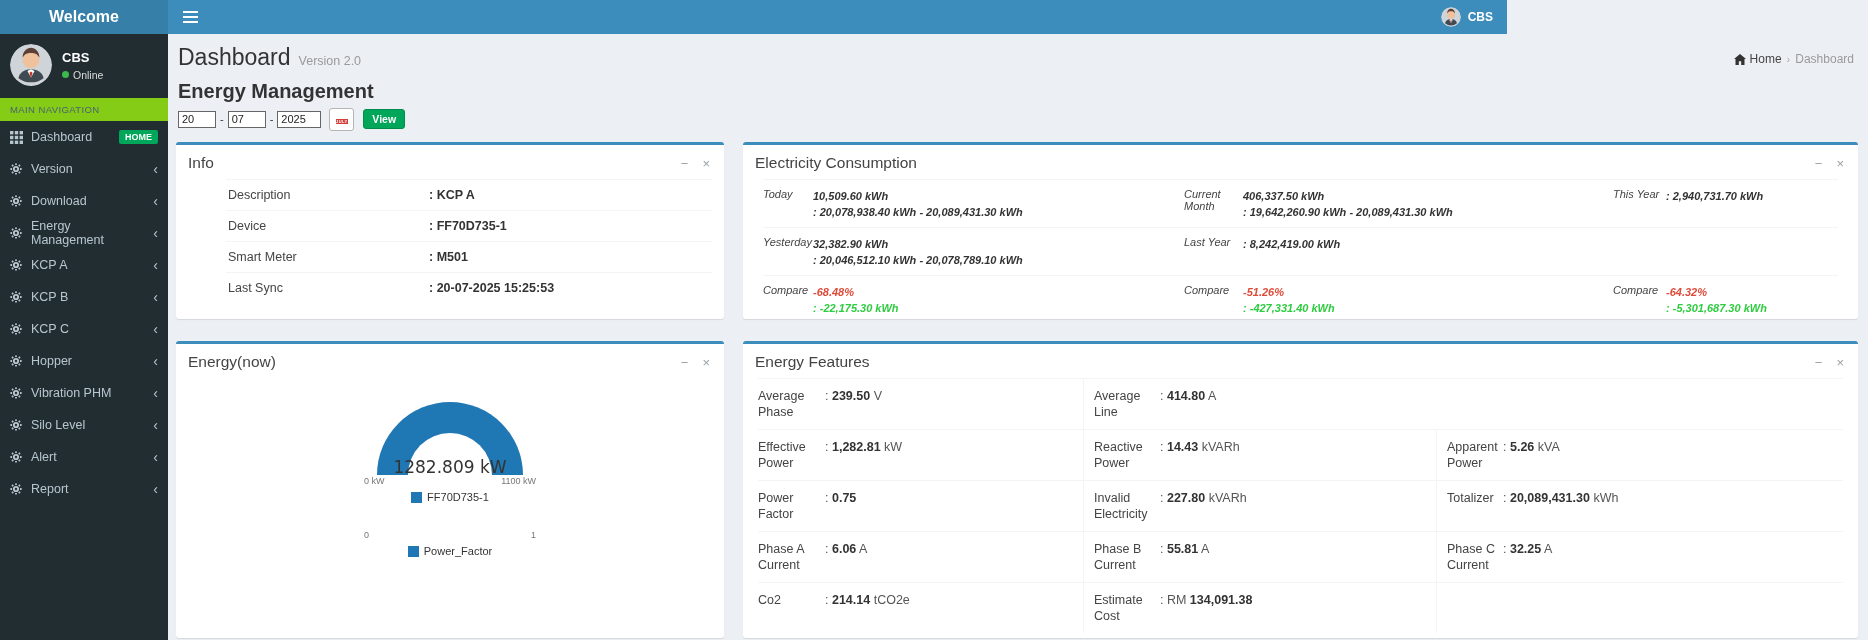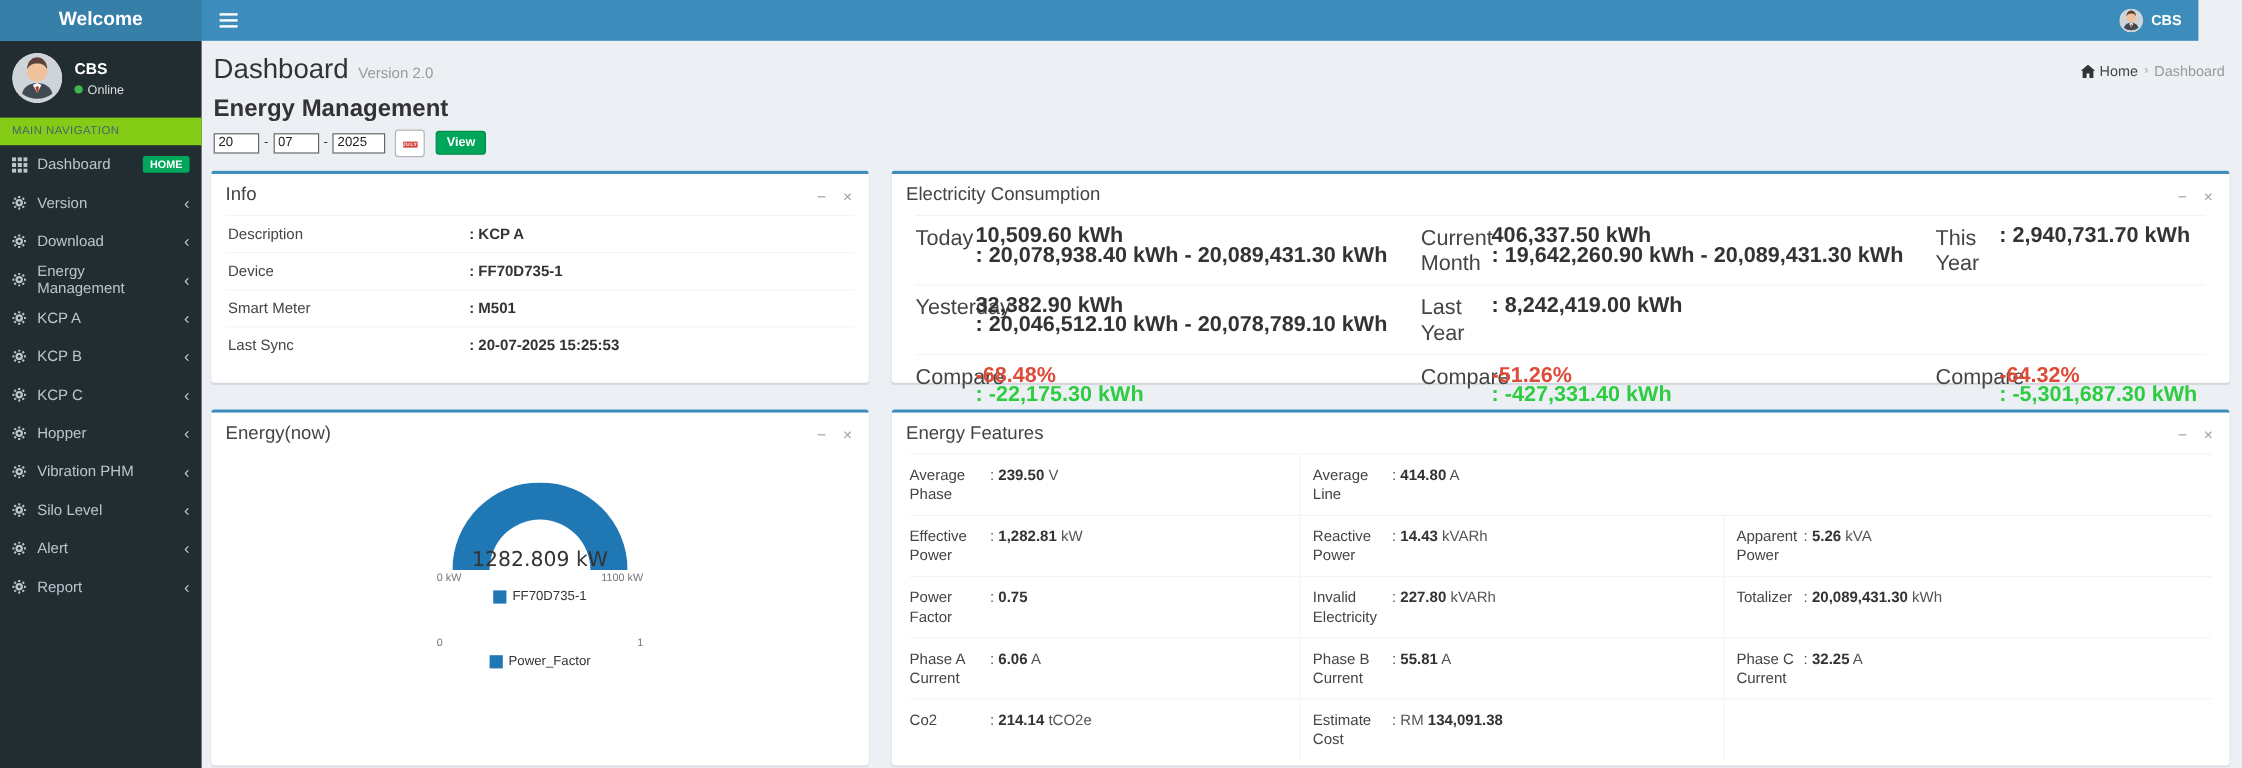--- a/index.html
+++ b/index.html
@@ -1,20 +1,20 @@
 <!DOCTYPE html>
 <html><head>
 <meta charset="utf-8">
 <style>
   * { margin:0; padding:0; box-sizing:border-box; }
   html,body { width:1868px; height:640px; overflow:hidden; background:#ecf0f5;
     font-family:"Liberation Sans","DejaVu Sans",sans-serif; }
 
   
-  .navbar { position:absolute; top:0; left:0; width:1832px; height:34px; background:#3c8dbc; display:flex; z-index:30; }
+  .navbar { position:absolute; top:0; left:0; width:1507px; height:34px; background:#3c8dbc; display:flex; z-index:30; }
   .logo { width:168px; height:34px; background:#367fa9; color:#fff; font-size:16px; font-weight:bold;
     display:flex; align-items:center; justify-content:center; cursor:pointer; }
   .nav-rest { flex:1; display:flex; align-items:center; justify-content:space-between; }
   .hamburger { padding:0 15px; height:34px; display:flex; flex-direction:column; justify-content:center; gap:3px; cursor:pointer; }
   .hamburger i { display:block; width:15px; height:2px; background:#fff; }
   .nav-user { display:flex; align-items:center; gap:7px; padding:0 14px; height:34px; color:#fff; font-size:12px; font-weight:bold; cursor:pointer; }
   .avatar-sm { width:20px; height:20px; border-radius:50%; overflow:hidden; display:inline-block; }
   .avatar-lg { width:42px; height:42px; border-radius:50%; overflow:hidden; display:inline-block; }
 
   
@@ -56,29 +56,29 @@
   .col-left { width:548px; flex:none; }
   .col-right { flex:1; }
   .box { background:#fff; border-top:3px solid #3c8dbc; border-radius:3px; box-shadow:0 1px 1px rgba(0,0,0,.1); margin-bottom:22px; }
   .box-header { display:flex; align-items:center; padding:9px 12px 7px 12px; }
   .box-title { font-size:15.5px; color:#444; }
   .box-tools { margin-left:auto; display:flex; gap:10px; }
   .box-tool { color:#97a0a5; font-size:13px; line-height:1; cursor:pointer; background:none; border:none; padding:2px; font-family:inherit; }
   .h177 { height:177px; } .h297 { height:297px; }
 
   
-  .info-table { padding:0 12px; }
+  .info-table { padding:0 12px;margin-left:38px; }
   .info-row { display:flex; border-top:1px solid #f4f4f4; padding:8px 2px; font-size:12.5px; }
   .info-label { width:201px; color:#444; }
   .info-value { color:#333; font-weight:bold; }
 
   
   .cons-body { padding:0 20px; }
   .cons-row { display:grid; grid-template-columns:421px 429px 1fr; border-top:1px solid #f4f4f4; padding:8px 0 7px 0; min-height:45px; }
-  .cons-cell { display:flex; font-size:18px; }
+  .cons-cell { display:flex; font-size:11px;font-style:italic; }
   .cons-label { color:#444; flex:none; }
   .cons-cell:nth-child(1) .cons-label { width:50px; }
   .cons-cell:nth-child(2) .cons-label { width:59px; }
   .cons-cell:nth-child(3) .cons-label { width:53px; }
   .cons-val { color:#333; font-weight:bold; }
   .cons-val div { line-height:16px; }
   .cmp .l1 { color:#dd4b39; }
   .cmp .l2 { color:#2ecc40; }
 
   

